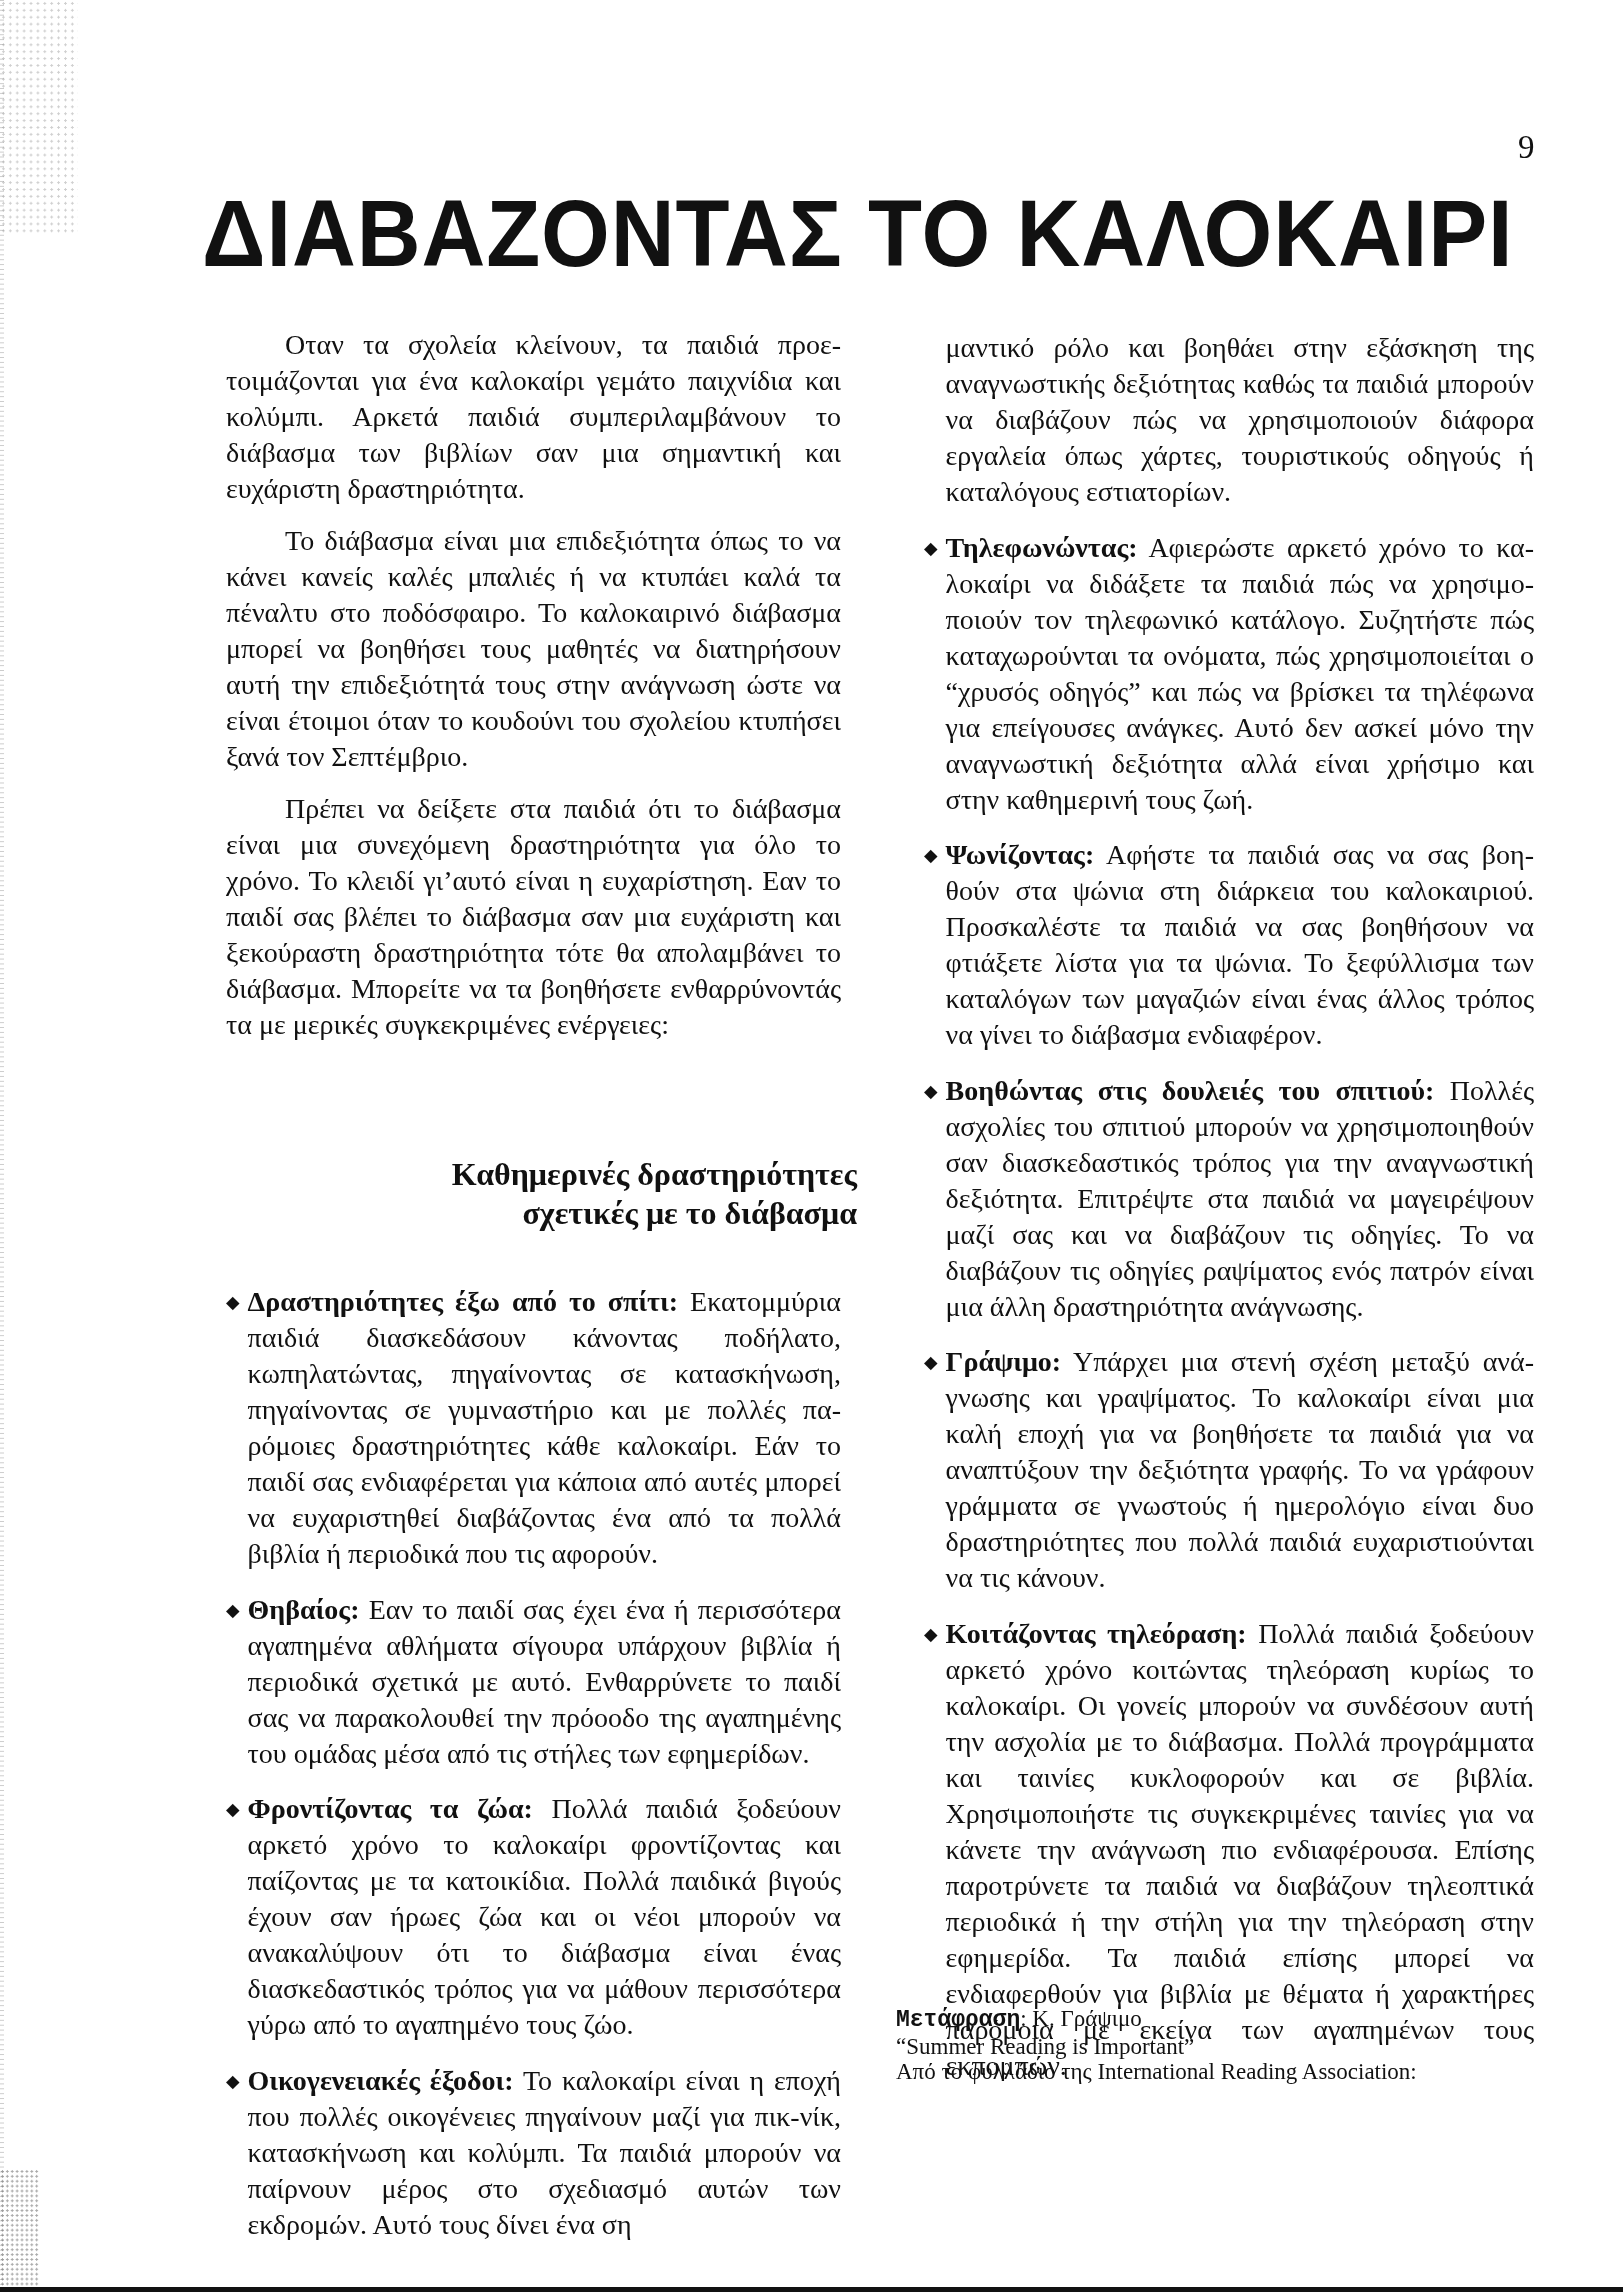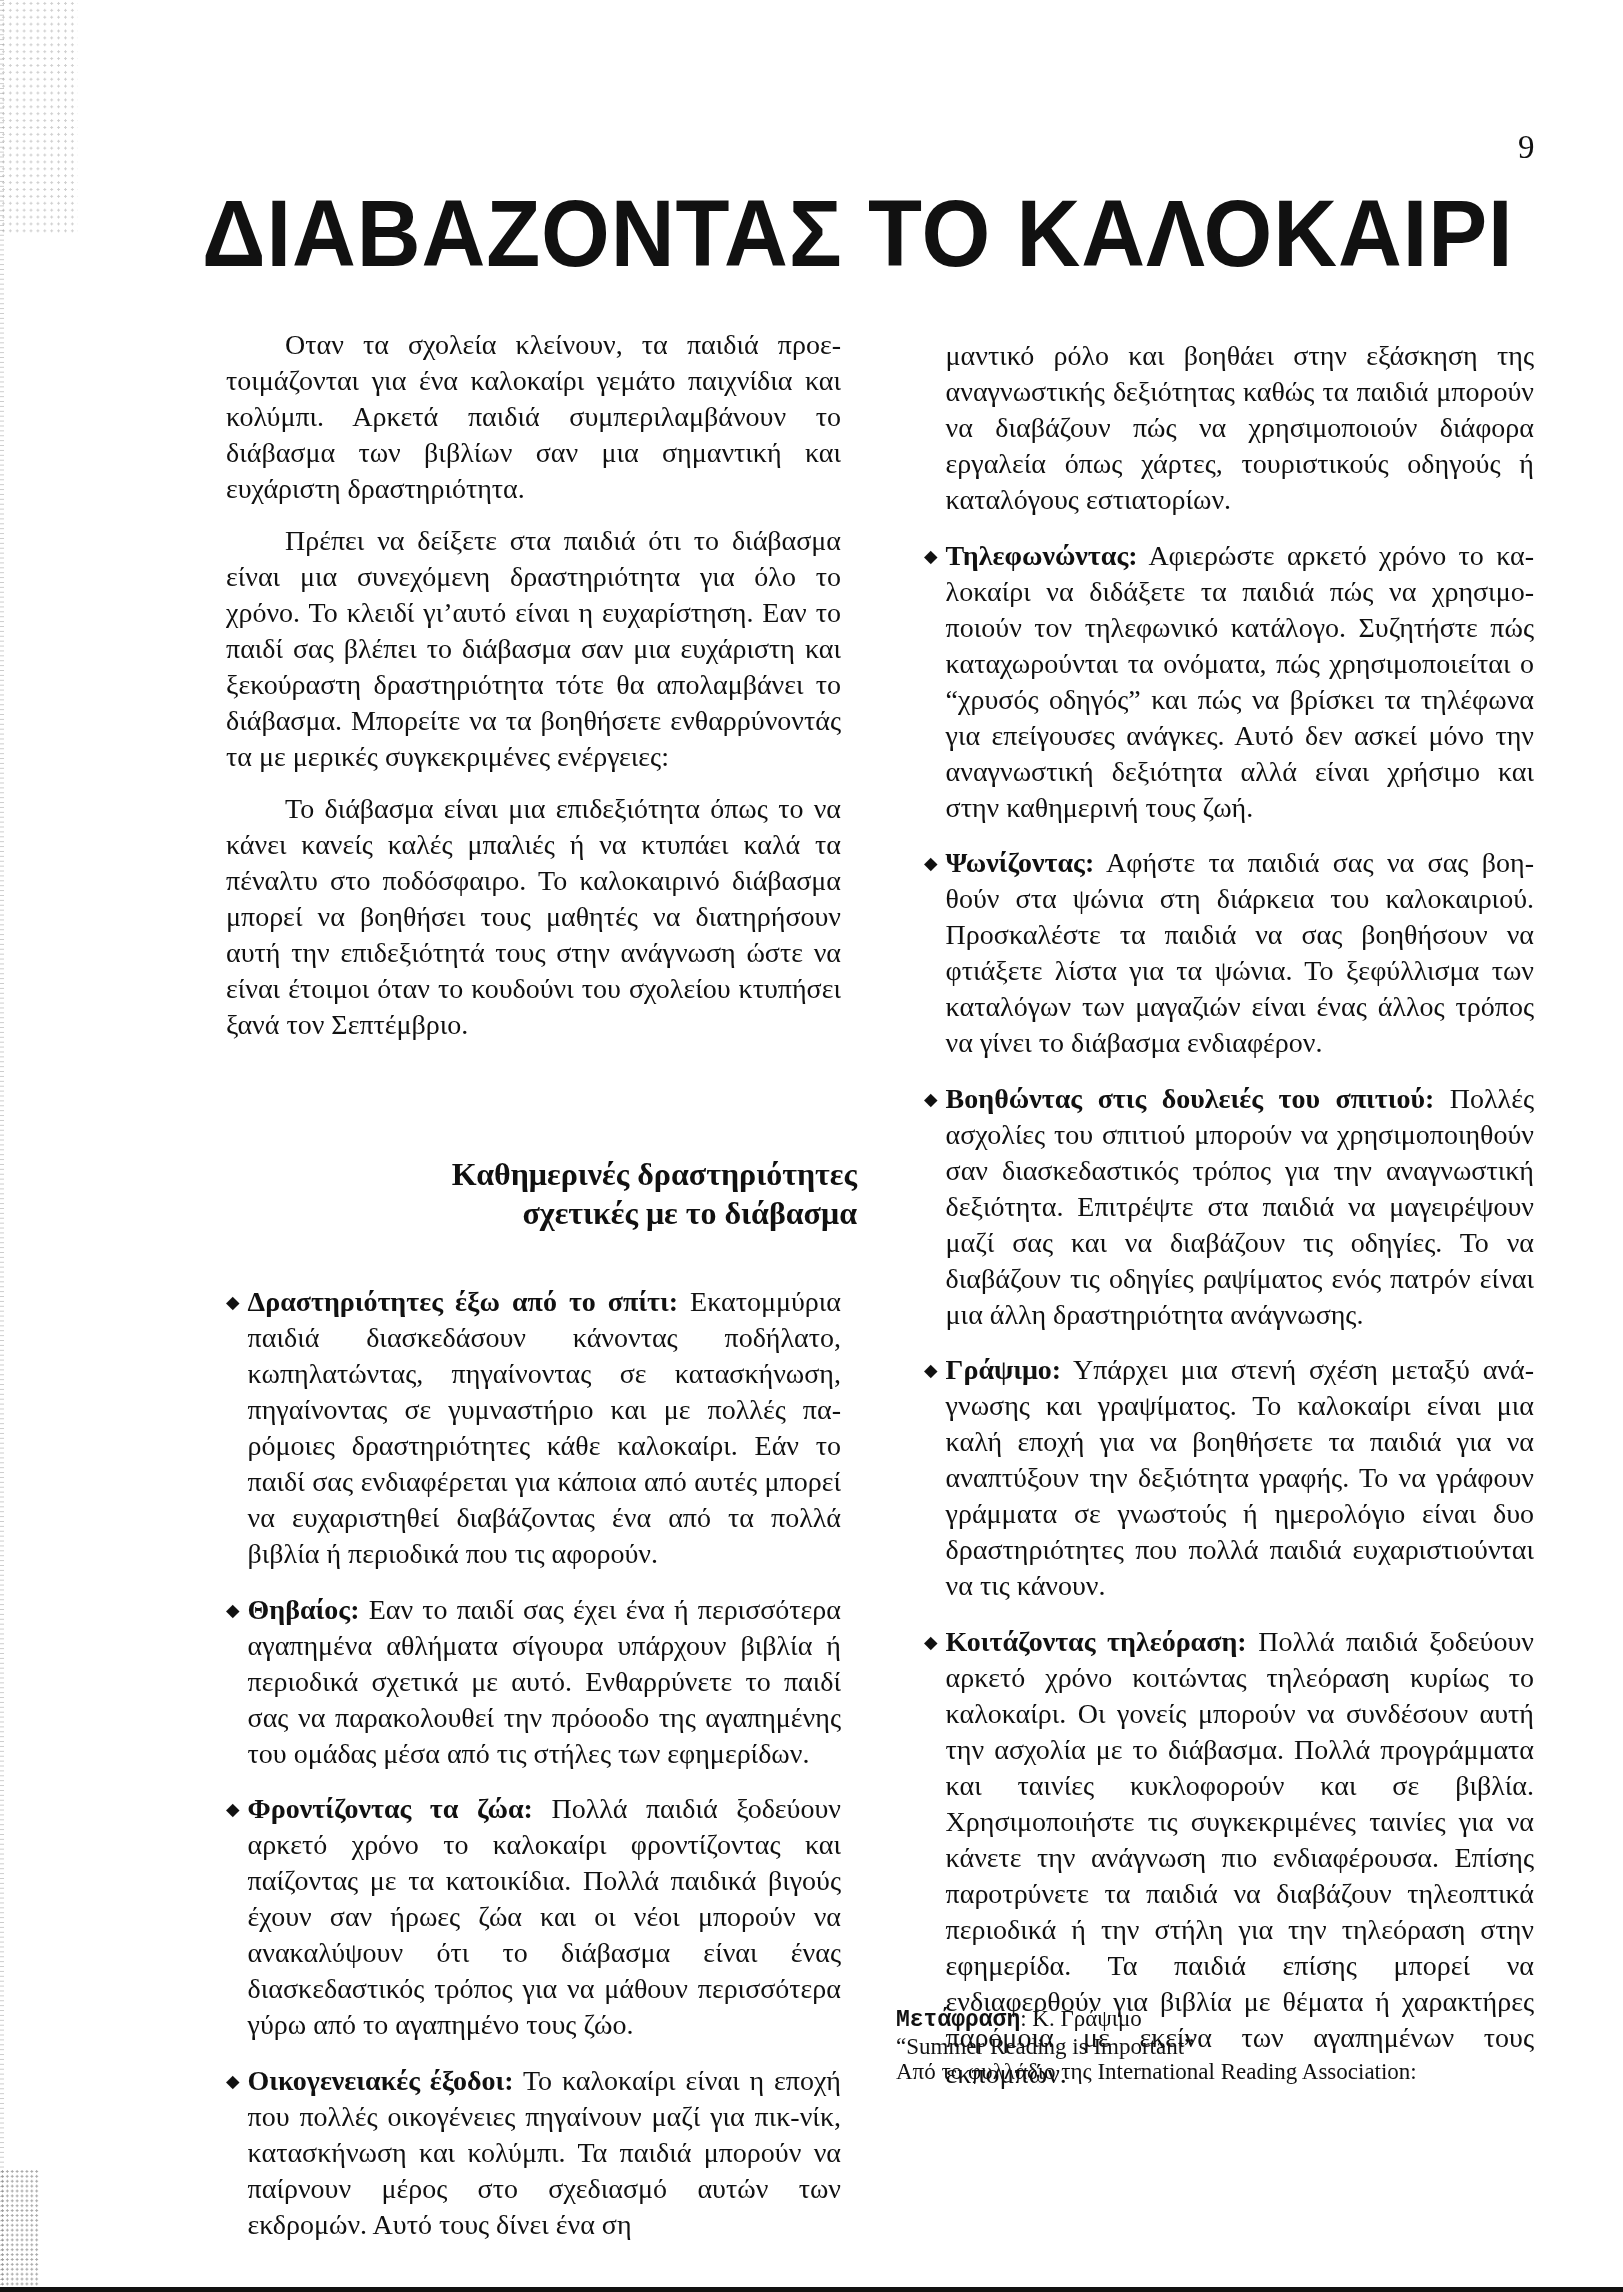--- a/index.html
+++ b/index.html
@@ -11,21 +11,21 @@
     background-image: linear-gradient(#999 1px, transparent 1px); background-size: 3.9px 4.9px; opacity: 0.5; }
   .scan-bottom { position: absolute; left: 0; bottom: 0; width: 1623px; height: 5.9px; background: #111; }
   .scan-bottom-corner { position: absolute; left: 0; bottom: 5.9px; width: 39px; height: 118px;
     background-image: radial-gradient(#555 1px, transparent 1.2px); background-size: 4.9px 4.9px; opacity: 0.5; }
   .page-number { position: absolute; left: 1518px; top: 129px; font-family: "Liberation Serif", serif; font-size: 33px; }
   .title { position: absolute; left: 202px; top: 180px; width: 1372px; font-family: "Liberation Sans", sans-serif;
     font-weight: bold; font-size: 94px; line-height: 108px; letter-spacing: 1px; transform: scaleX(0.94); transform-origin: left top;
     white-space: nowrap; }
   .col { position: absolute; font-family: "Liberation Serif", serif; font-size: 28px; line-height: 36px; text-align: justify; hyphens: manual; }
   .col-left { left: 210px; top: 311px; width: 647px; }
-  .col-right { left: 908px; top: 322px; width: 642px; }
+  .col-right { left: 908px; top: 314px; width: 642px; }
   .col p { margin: 16px; }
   .indent { text-indent: 59px; }
   .section-heading { font-family: "Liberation Serif", serif; font-weight: bold; font-size: 32px; line-height: 39px; text-align: right;
     margin: 112px 0 51px 0 !important; }
   .bullet { position: relative; padding-left: 21.6px; margin-bottom: 19.6px !important; }
   .bullet-icon { position: absolute; left: 0; top: 0; font-size: 17.6px; }
   .bullet-label { font-weight: bold; }
   .credits { position: absolute; left: 896px; top: 2006px; width: 676px; font-family: "Liberation Serif", serif; font-size: 23px; line-height: 25.5px; }
   .credits .label { font-weight: bold; font-family: Liberation Mono, monospace; }
 </style>
@@ -36,22 +36,22 @@
   <div class="scan-corner"></div>
   <div class="scan-left"></div>
   <div class="scan-bottom-corner"></div>
   <div class="scan-bottom"></div>
 
   <div class="page-number">9</div>
   <div class="title">ΔΙΑΒΑΖΟΝΤΑΣ ΤΟ ΚΑΛΟΚΑΙΡΙ</div>
 
   <div class="col col-left">
     <p class="indent">Οταν τα σχολεία κλείνουν, τα παιδιά προε­τοιμάζονται για ένα καλοκαίρι γεμάτο παιχνίδια και κολύμπι. Αρκετά παιδιά συμπεριλαμβάνουν το διάβασμα των βιβλίων σαν μια σημαντική και ευχάριστη δραστηριότητα.</p>
+    <p class="indent">Το διάβασμα είναι μια επιδεξιότητα όπως το να κάνει κανείς καλές μπαλιές ή να κτυπάει κα­λά τα πέναλτυ στο ποδόσφαιρο. Το καλοκαιρινό διάβασμα μπορεί να βοηθήσει τους μαθητές να διατηρήσουν αυτή την επιδεξιότητά τους στην ανάγνωση ώστε να είναι έτοιμοι όταν το κουδούνι του σχολείου κτυπήσει ξανά τον Σεπτέμβριο.</p>
     <p class="indent">Πρέπει να δείξετε στα παιδιά ότι το διάβα­σμα είναι μια συνεχόμενη δραστηριότητα για όλο το χρόνο. Το κλειδί γι’αυτό είναι η ευχαρίστηση. Εαν το παιδί σας βλέπει το διάβασμα σαν μια ευχάριστη και ξεκούραστη δραστηριότητα τότε θα απολαμβάνει το διάβασμα. Μπορείτε να τα βοη­θήσετε ενθαρρύνοντάς τα με μερικές συγκεκριμένες ενέργειες:</p>
-    <p class="indent">Το διάβασμα είναι μια επιδεξιότητα όπως το να κάνει κανείς καλές μπαλιές ή να κτυπάει κα­λά τα πέναλτυ στο ποδόσφαιρο. Το καλοκαιρινό διάβασμα μπορεί να βοηθήσει τους μαθητές να διατηρήσουν αυτή την επιδεξιότητά τους στην ανάγνωση ώστε να είναι έτοιμοι όταν το κουδούνι του σχολείου κτυπήσει ξανά τον Σεπτέμβριο.</p>
 
     <p class="section-heading">
       <span>Καθημερινές δραστηριότητες</span><br>
       <span>σχετικές με το διάβασμα</span>
     </p>
 
     <p class="bullet">
       <span class="bullet-icon">◆</span><span class="bullet-label">Δραστηριότητες έξω από το σπίτι:</span><span> Εκατομμύ­ρια παιδιά διασκεδάσουν κάνοντας ποδήλατο, κωπηλατώντας, πηγαίνοντας σε κατασκήνωση, πηγαίνοντας σε γυμναστήριο και με πολλές πα­ρόμοιες δραστηριότητες κάθε καλοκαίρι. Εάν το παιδί σας ενδιαφέρεται για κάποια από αυτές μπορεί να ευχαριστηθεί διαβάζοντας ένα από τα πολλά βιβλία ή περιοδικά που τις αφορούν.</span>
     </p>
     <p class="bullet">

